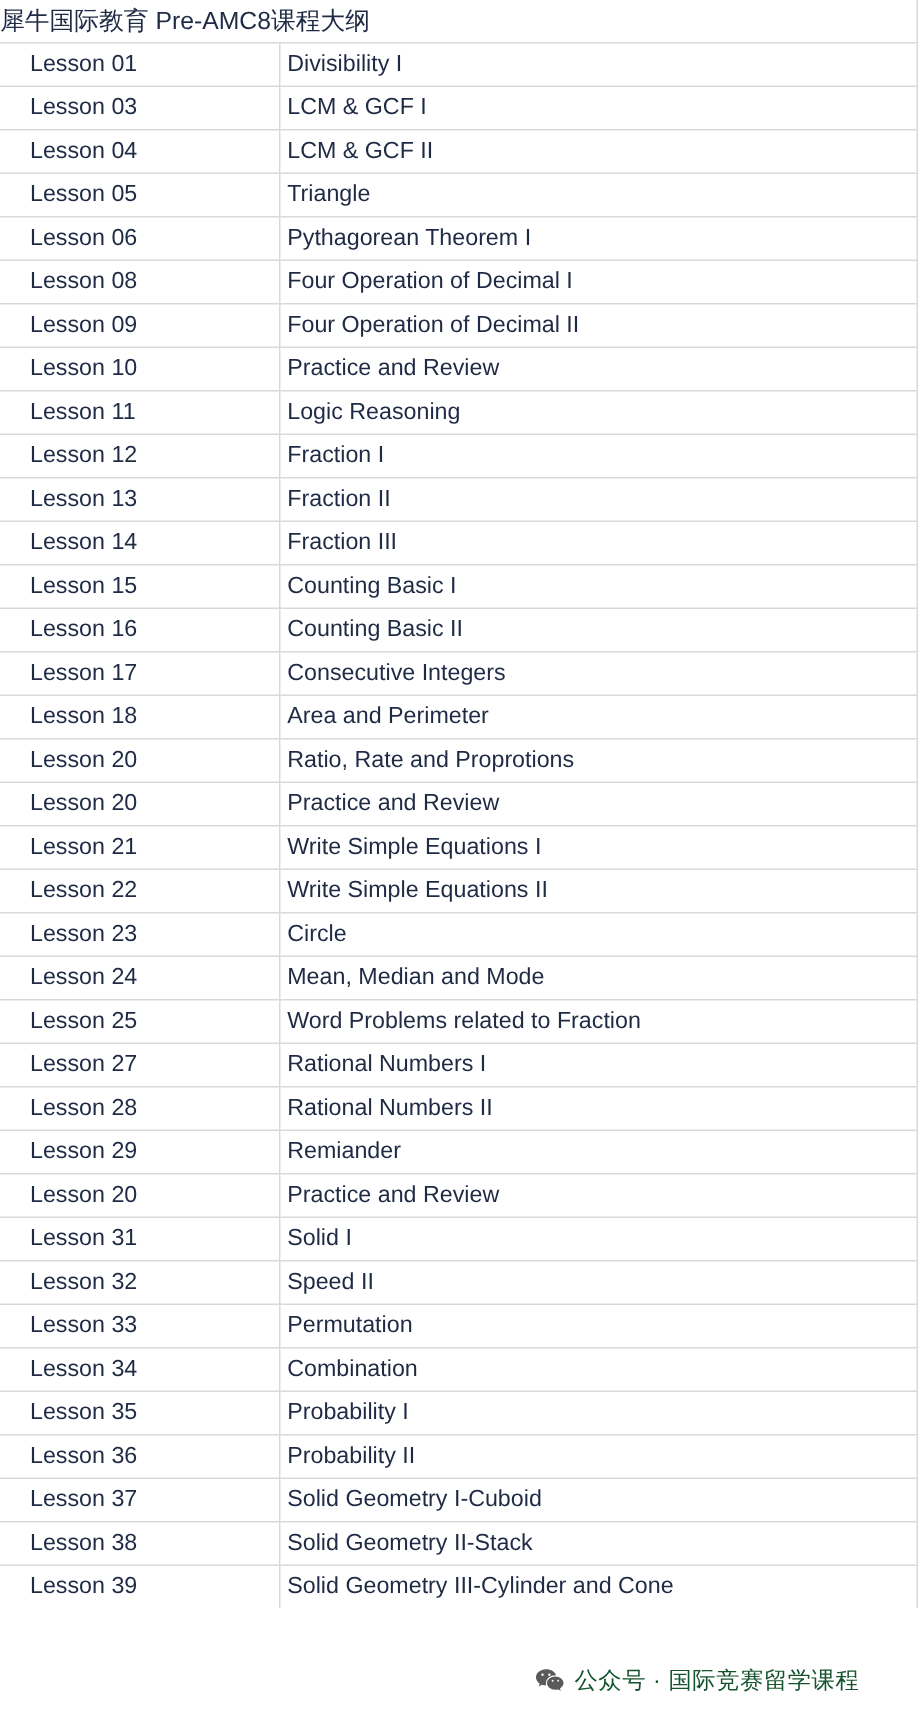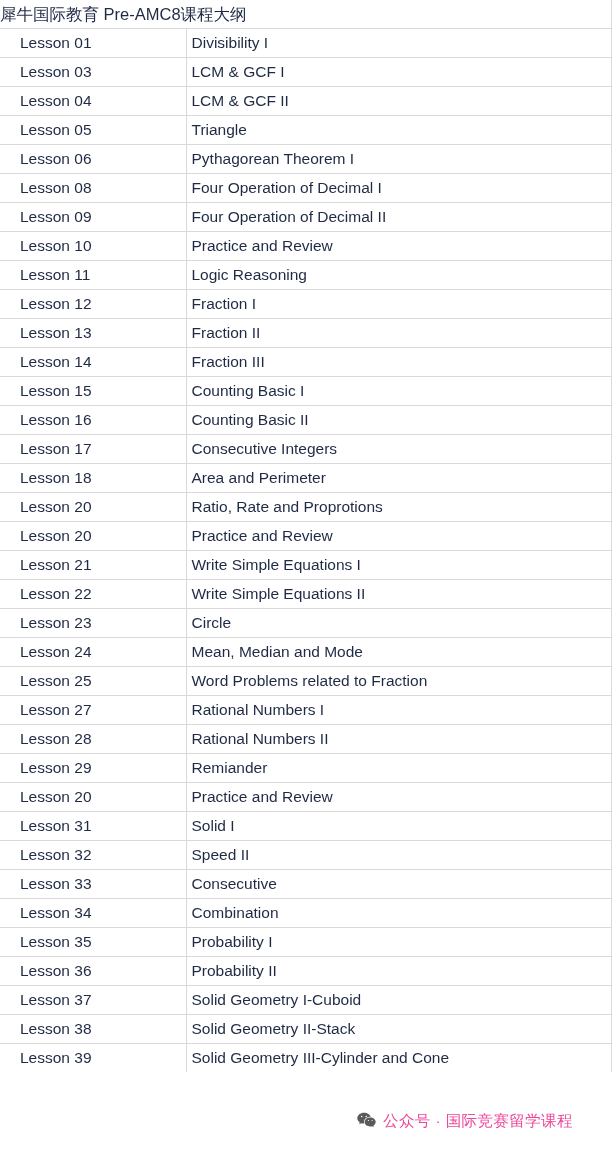--- a/index.html
+++ b/index.html
@@ -83,21 +83,21 @@
   }
   #watermark .wm-icon {
     display: block;
     width: 21px;
     height: 21px;
     flex: 0 0 auto;
   }
   #watermark .wm-text {
     font-size: 15.5px;
     line-height: 21px;
-    color: #ec4899;
+    color: #14532d;
     white-space: nowrap;
     letter-spacing: 0.4px;
   }
 </style>
 </head>
 <body>
 
 <div id="page">
 
   <table class="syllabus">
@@ -221,21 +221,21 @@
         <tr class="lesson-row">
           <td class="cell-lesson">Lesson 31</td>
           <td class="cell-topic">Solid I</td>
         </tr>
         <tr class="lesson-row">
           <td class="cell-lesson">Lesson 32</td>
           <td class="cell-topic">Speed II</td>
         </tr>
         <tr class="lesson-row">
           <td class="cell-lesson">Lesson 33</td>
-          <td class="cell-topic">Consecutive</td>
+          <td class="cell-topic">Permutation</td>
         </tr>
         <tr class="lesson-row">
           <td class="cell-lesson">Lesson 34</td>
           <td class="cell-topic">Combination</td>
         </tr>
         <tr class="lesson-row">
           <td class="cell-lesson">Lesson 35</td>
           <td class="cell-topic">Probability I</td>
         </tr>
         <tr class="lesson-row">

